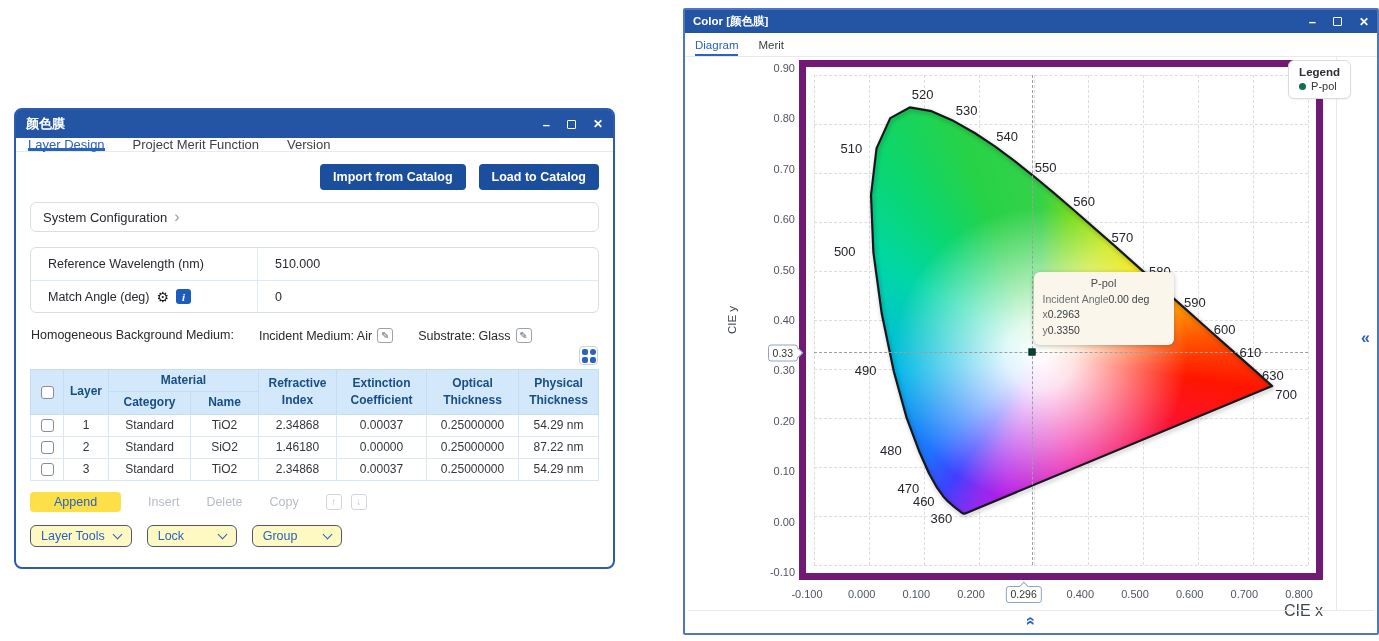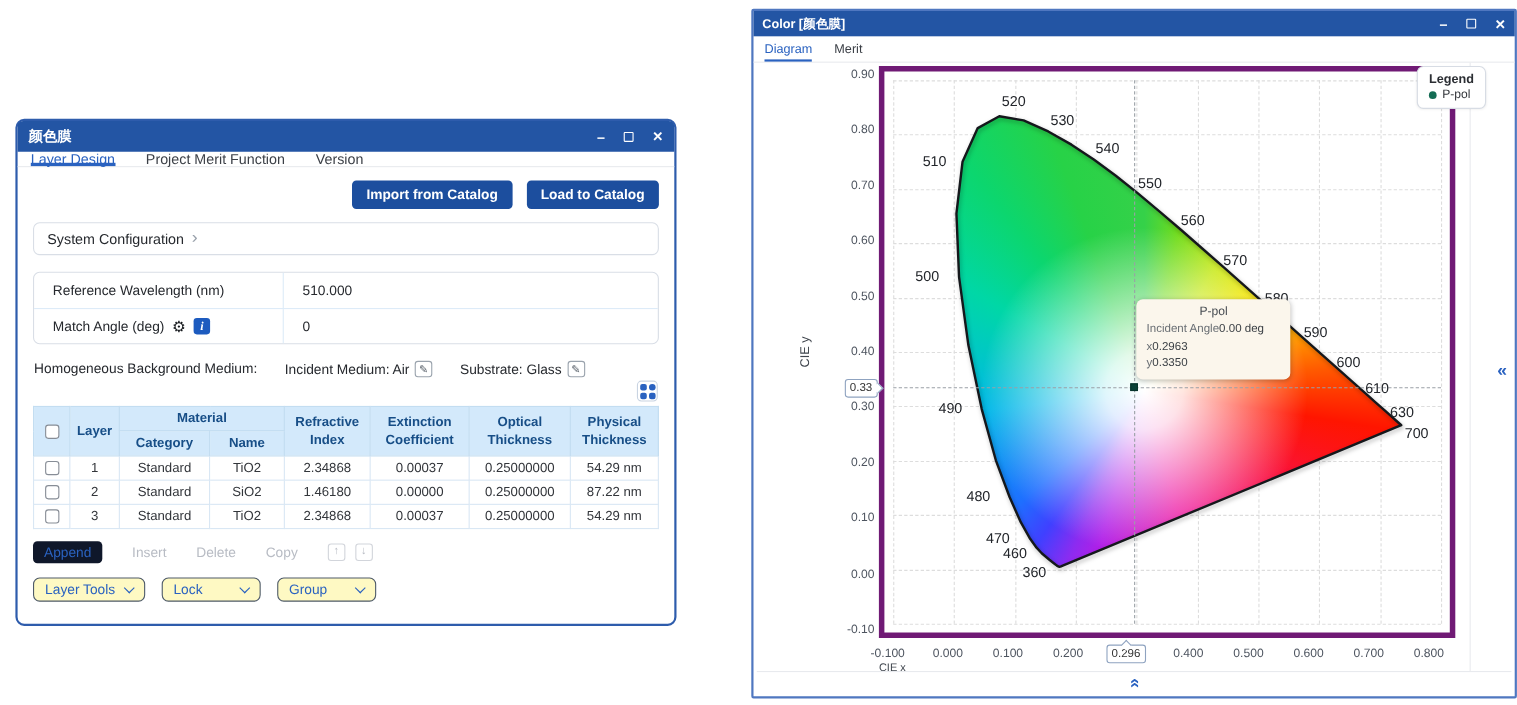--- a/index.html
+++ b/index.html
@@ -47,38 +47,38 @@
   .grid-ic { width:19px; height:19px; border:1px solid #c9d4e2; border-radius:4px; display:grid; grid-template-columns:6px 6px; grid-template-rows:6px 6px; gap:2px; place-content:center; background:#fff; }
   .grid-ic i { background:#2a62c0; border-radius:2px; }
   .grid-ic i.rnd { border-radius:50%; }
 
   table.layers { width:100%; border-collapse:collapse; font-size:12px; table-layout:fixed; }
   table.layers th { background:#d3e9fb; color:#174e87; font-weight:bold; border:1px solid #c3ddf1; padding:2px 1px; line-height:1.45; }
   table.layers td { border:1px solid #d9e7f4; text-align:center; height:22px; color:#33363b; }
   .cb { width:13px; height:13px; border:1.5px solid #878d96; border-radius:3px; display:inline-block; vertical-align:middle; background:#fff; }
 
   .foot-actions { margin-top:11px; display:flex; align-items:center; gap:27px; font-size:12.5px; }
-  .act-append { color:#2a62c0; background:#0f172a; padding:3px 10px; border-radius:4px; }
+  .act-append { color:#2a62c0; background:#fde047; padding:3px 24px; border-radius:4px; }
   .act-dis { color:#b8bcc4; }
   .arrow-pair { display:flex; gap:9px; }
   .arrow-btn { width:16px; height:16px; border:1px solid #d2d5db; border-radius:3px; color:#b8bcc4; font-size:10px; display:flex; align-items:center; justify-content:center; }
 
   .dd-row { margin-top:13px; display:flex; gap:15px; }
   .dd { border:1.5px solid #4e5a68; border-radius:6px; padding:3px 10px; font-size:12.5px; color:#2a62c0; display:flex; align-items:center; gap:9px; background:#fef9c3; }
   .dd.spread { width:90px; justify-content:space-between; }
   .dd-chev { width:7px; height:7px; border-right:1.5px solid #2a62c0; border-bottom:1.5px solid #2a62c0; transform:rotate(45deg); margin-top:-3px; }
 
   
   #win-right { left:683px; top:8px; width:696px; height:627px; border:2px solid #4f77c0; border-radius:2px; }
   .panel-edge { position:absolute; top:47px; height:553px; right:40px; border-left:1px solid #e8eaee; }
   .bottom-divider { position:absolute; left:3px; right:3px; top:600px; border-top:1px solid #e8eaee; }
   .collapse-up { position:absolute; top:603px; left:50%; transform:translateX(-50%) rotate(90deg); color:#2a62c0; font-size:16px; font-weight:bold; line-height:1; }
   .collapse-left { position:absolute; right:7px; top:320px; color:#2a62c0; font-size:16px; font-weight:bold; line-height:1; }
 
-  #frame { position:absolute; left:114px; top:50px; width:524px; height:520px; border:5px solid #701a75; background:#fff; }
+  #frame { position:absolute; left:114px; top:50px; width:524px; height:520px; border:7px solid #701a75; background:#fff; }
   #data-area { position:absolute; inset:8px; }
   .gv { position:absolute; top:0; bottom:0; width:0; border-left:1px dashed #dddddd; }
   .gh { position:absolute; left:0; right:0; height:0; border-top:1px dashed #dddddd; }
   .cross-v { position:absolute; top:0; bottom:0; width:0; border-left:1px dashed #9aa0a6; z-index:2; }
   .cross-h { position:absolute; left:0; right:0; height:0; border-top:1px dashed #9aa0a6; z-index:2; }
 
   #horseshoe { position:absolute; inset:0;
     background:
       radial-gradient(circle at 45.86% 57.1%, #ffffff 0%, rgba(255,255,255,0.88) 9%, rgba(255,255,255,0) 38%),
       conic-gradient(from 0deg at 45.86% 57.1%,
@@ -88,21 +88,21 @@
         #1e6fff 228deg, #00b7e8 263deg, #00d7a6 300deg, #0cd66e 322deg,
         #27d247 340deg, #35d149 360deg);
   }
   #locus-svg { position:absolute; inset:0; width:100%; height:100%; overflow:visible; filter:drop-shadow(1px 2px 2px rgba(0,0,0,0.30)); z-index:1; }
   .wl-label { position:absolute; transform:translate(-50%,-50%); font-size:13px; color:#23262b; z-index:3; white-space:nowrap; }
 
   #x-ticks { position:absolute; left:122px; width:492px; top:576px; height:16px; }
   #x-ticks span { position:absolute; transform:translateX(-50%); font-size:11px; color:#4e5560; white-space:nowrap; }
   #y-ticks { position:absolute; left:40px; width:70px; top:58px; height:504px; }
   #y-ticks span { position:absolute; right:0; transform:translateY(-50%); font-size:11px; color:#4e5560; white-space:nowrap; }
-  .axis-x-label { position:absolute; left:114px; width:524px; top:592px; text-align:left; font-size:10px; color:#40464e; }
+  .axis-x-label { position:absolute; left:114px; width:524px; top:592px; text-align:right; font-size:16px; color:#40464e; }
   .axis-y-label { position:absolute; left:47px; top:310px; transform:translate(-50%,-50%) rotate(-90deg); font-size:11.5px; color:#40464e; }
 
   .callout { position:absolute; background:#fff; border:1px solid #8fa3c0; border-radius:3px; font-size:10.5px; color:#333; padding:0 4px; line-height:15px; z-index:4; }
   #y-callout { right:-3px; transform:translateY(-50%); }
   #y-callout .ptr { position:absolute; right:-4px; top:50%; width:6.5px; height:6.5px; background:#fff; border-top:1px solid #8fa3c0; border-right:1px solid #8fa3c0; transform:translateY(-50%) rotate(45deg); }
   #x-callout { transform:translateX(-50%); top:0; }
   #x-callout .ptr { position:absolute; top:-4px; left:50%; width:6.5px; height:6.5px; background:#fff; border-top:1px solid #8fa3c0; border-left:1px solid #8fa3c0; transform:translateX(-50%) rotate(45deg); }
 
   #pt-marker { position:absolute; width:7px; height:7px; background:#0b4238; border:1px solid #08352c; transform:translate(-50%,-50%); z-index:3; }
   #tooltip { position:absolute; width:140px; background:#fbf6ec; border-radius:6px; box-shadow:0 1px 5px rgba(0,0,0,0.25); padding:5px 9px 6px; font-size:10.5px; color:#6a6f74; z-index:5; }

